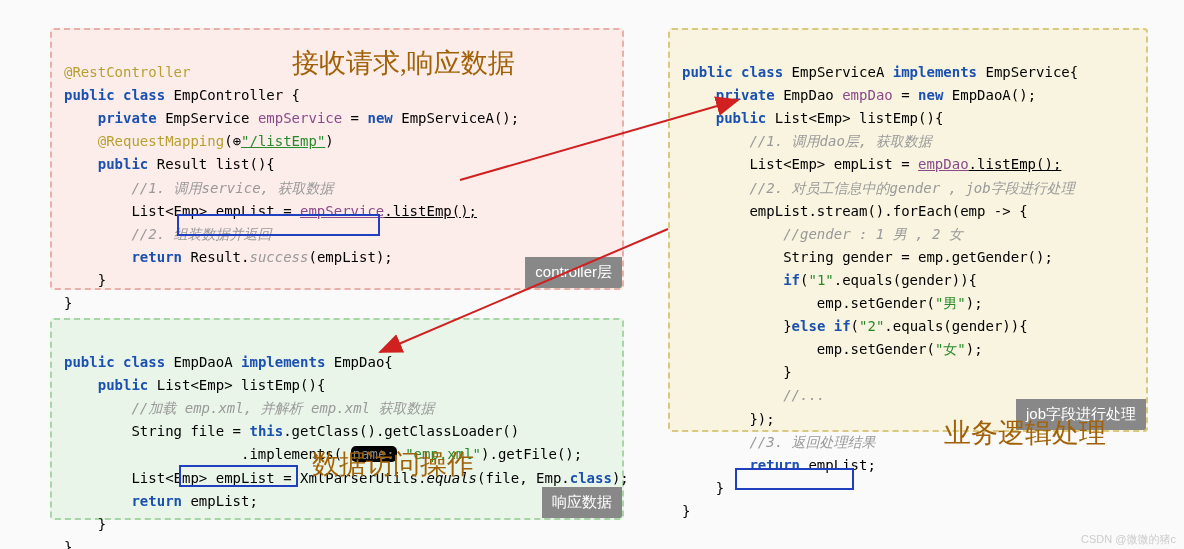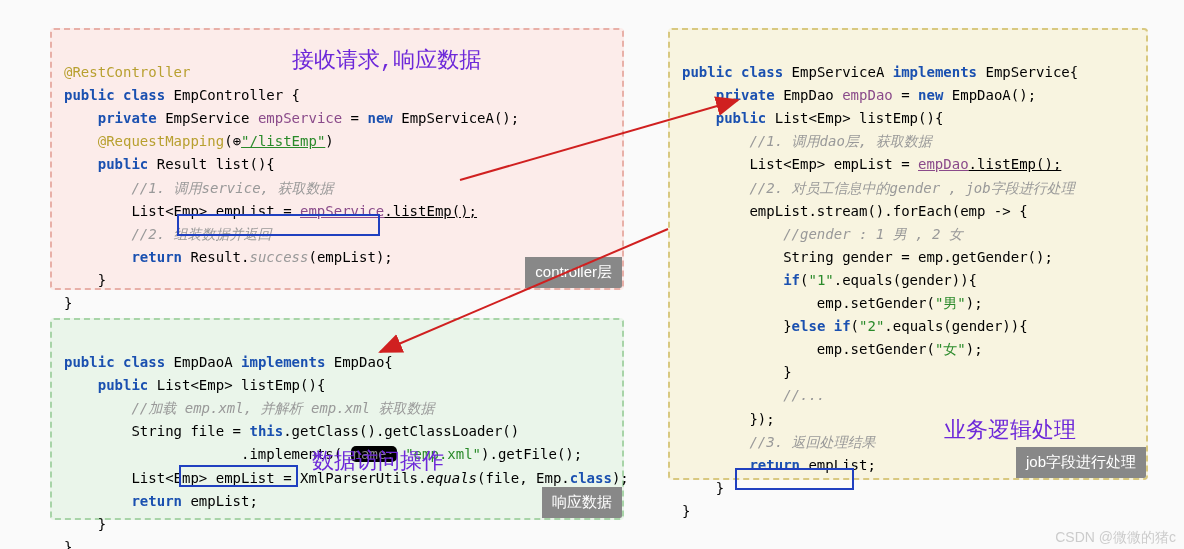--- a/index.html
+++ b/index.html
@@ -35,21 +35,21 @@
     top: 318px;
     width: 574px;
     height: 202px;
     background: #eaf5ea;
     border-color: #a8d4a8;
   }
   .panel-service {
     left: 668px;
     top: 28px;
     width: 480px;
-    height: 452px;
+    height: 404px;
     background: #f8f4e0;
     border-color: #d8c880;
   }
   .badge {
     position: absolute;
     right: 0;
     bottom: 0;
     background: #888;
     color: #fff;
     padding: 3px 10px;
@@ -60,44 +60,44 @@
   .kw { color: #1a50b0; font-weight: bold; }
   .anno { color: #b8a030; }
   .cmt { color: #999; font-style: italic; }
   .str { color: #2a8a2a; }
   .field { color: #8a4a8a; }
   .param { color: #888; background: #000000; padding: 0 2px; border-radius: 5px; }
   .link { text-decoration: underline; }
 
   .red-label {
     position: absolute;
-    color: #6d28d9;
-    font-family: Liberation Mono, monospace;
-    font-size: 22px;
+    color: #a16207;
+    font-family: Liberation Serif, serif;
+    font-size: 27px;
     font-weight: normal;
   }
   .blue-box {
     position: absolute;
     border: 2px solid #2040c0;
   }
 
   .arrow-svg {
     position: absolute;
     top: 0;
     left: 0;
     width: 1184px;
     height: 549px;
     pointer-events: none;
   }
   .watermark {
     position: absolute;
     right: 8px;
     bottom: 2px;
     color: #ccc;
-    font-size: 14px;
+    font-size: 11px;
     font-family: sans-serif;
   }
 </style>
 </head>
 <body>
 
 <div class="panel panel-controller">
 <span class="anno">@RestController</span>
 <span class="kw">public</span> <span class="kw">class</span><span> EmpController {</span>
     <span class="kw">private</span><span> EmpService </span><span class="field">empService</span><span> = </span><span class="kw">new</span><span> EmpServiceA();</span>

